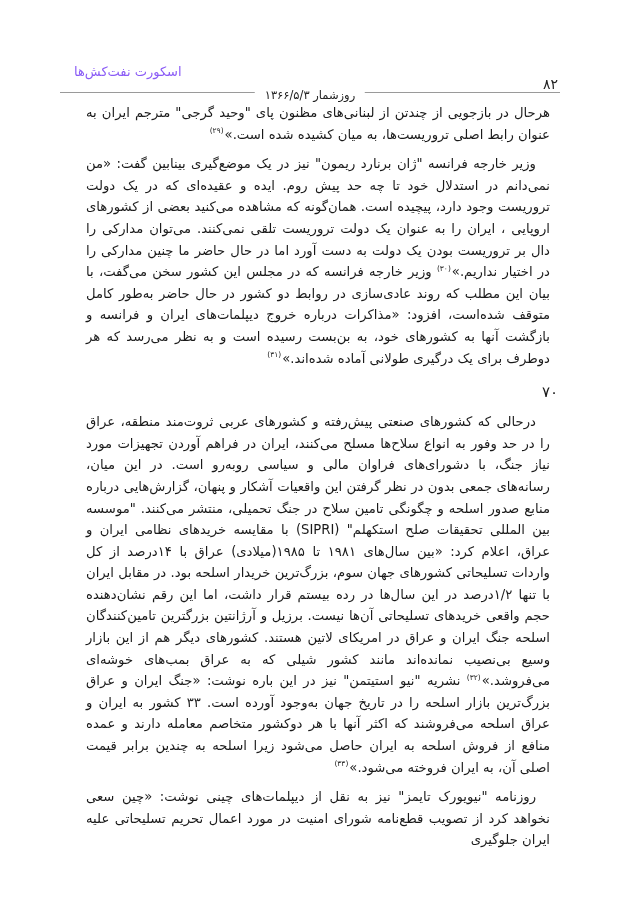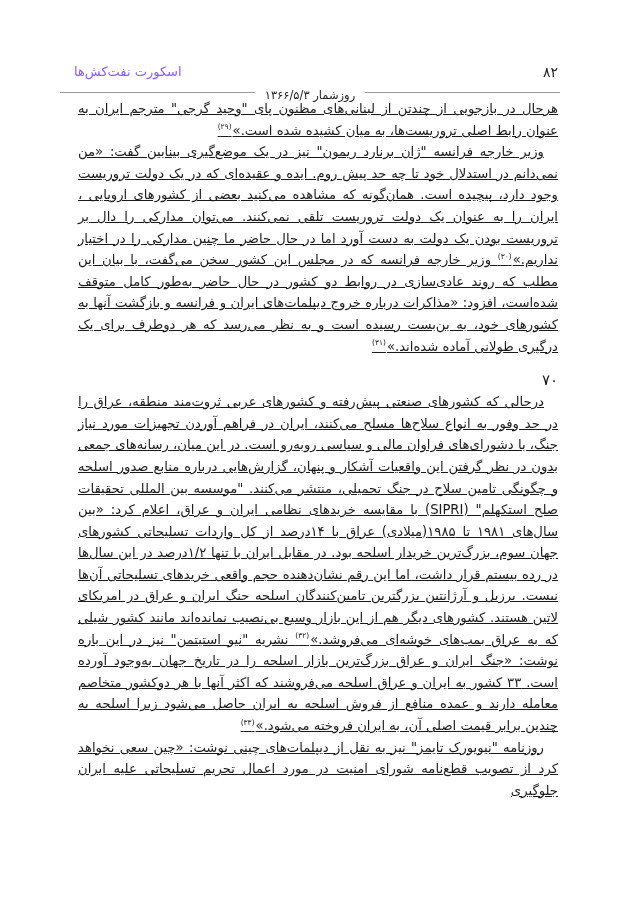--- a/index.html
+++ b/index.html
@@ -30,21 +30,21 @@
     position: absolute;
     top: 30px;
     left: 0;
     right: 0;
     height: 1px;
     background: #9a9a9a;
   }
   .page-number {
     position: absolute;
     right: 2px;
-    top: 2px;
+    top: 14px;
     font-size: 14px;
     color: #222;
   }
   .book-title {
     position: absolute;
     left: 14px;
     top: 2px;
     font-size: 13px;
     color: #8b5cf6;
   }
@@ -62,22 +62,21 @@
   .body-text {
     margin-top: 4px;
     padding: 0 2px 0 18px;
     direction: rtl;
     text-align: justify;
     text-align-last: right;
     font-size: 13.2px;
     line-height: 21.6px;
   }
   .para {
-    margin: 0;
-    text-decoration: underline;
+    margin: 8px;
   }
   .para.indent {
     text-indent: 14px;
   }
   sup.fn {
     font-size: 7.5px;
     vertical-align: super;
     line-height: 0;
     margin-right: 1px;
   }

